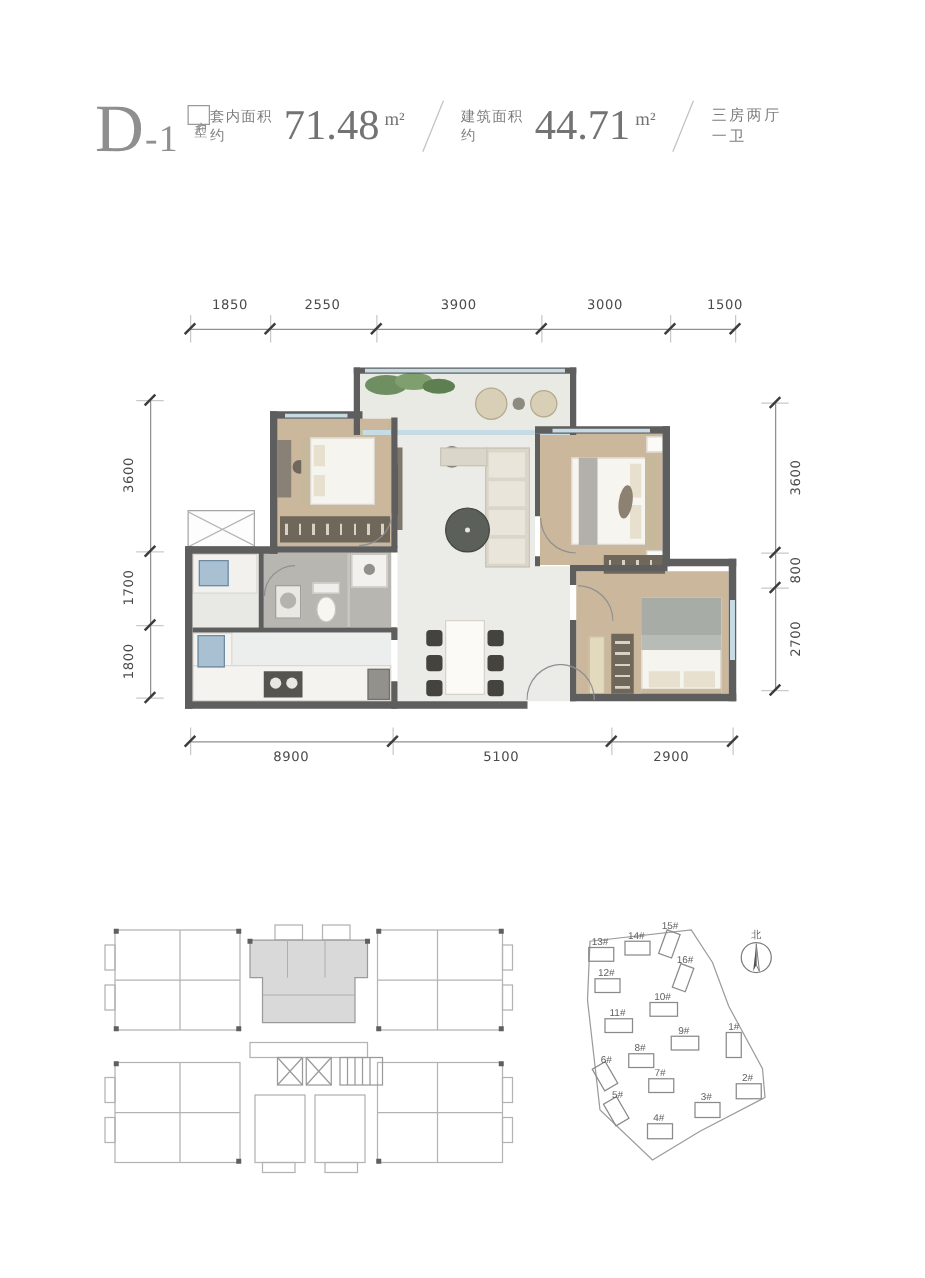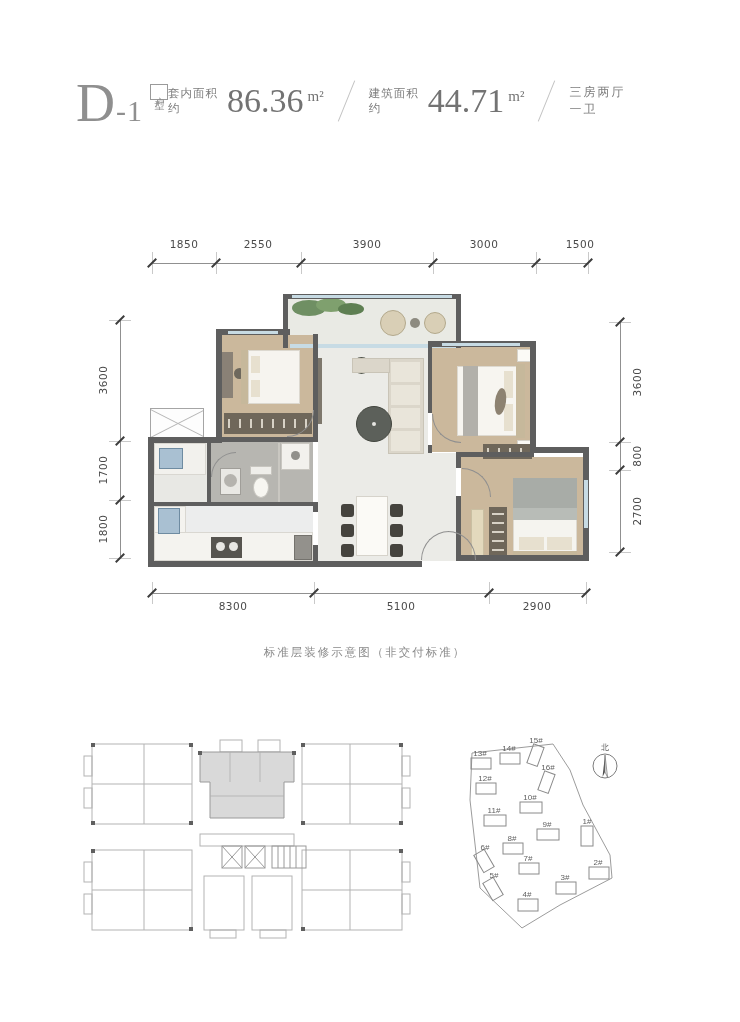--- a/index.html
+++ b/index.html
@@ -38,21 +38,21 @@
 </style>
 </head>
 <body>
 
 <div class="page">
 
   <div class="dcode">D-1</div>
   <div class="utag">户型</div>
   <div class="hrow">
     <span class="hlabel">套内面积约</span>
-    <span class="hvalue">86.36</span>
+    <span class="hvalue">71.48</span>
     <span class="hunit">m²</span>
     <span class="hslash"></span>
     <span class="hlabel">建筑面积约</span>
     <span class="hvalue">44.71</span>
     <span class="hunit">m²</span>
     <span class="hslash"></span>
     <span class="hdesc">三房两厅一卫</span>
   </div>
 
   <div class="dimline" style="left:152px;top:263px;width:436px;height:1px;"></div>
@@ -76,21 +76,21 @@
 
   <div class="dimline" style="left:152px;top:593px;width:434px;height:1px;"></div>
   <div class="guide" style="left:152px;top:582px;width:1px;height:22px;"></div>
   <div class="guide" style="left:314px;top:582px;width:1px;height:22px;"></div>
   <div class="guide" style="left:489px;top:582px;width:1px;height:22px;"></div>
   <div class="guide" style="left:586px;top:582px;width:1px;height:22px;"></div>
   <div class="tick" style="left:146px;top:592px;"></div>
   <div class="tick" style="left:308px;top:592px;"></div>
   <div class="tick" style="left:483px;top:592px;"></div>
   <div class="tick" style="left:580px;top:592px;"></div>
-  <div class="dimlbl" style="left:213px;top:600px;">8300</div>
+  <div class="dimlbl" style="left:213px;top:600px;">8900</div>
   <div class="dimlbl" style="left:381px;top:600px;">5100</div>
   <div class="dimlbl" style="left:517px;top:600px;">2900</div>
 
   <div class="dimline" style="left:120px;top:320px;width:1px;height:238px;"></div>
   <div class="guide" style="left:109px;top:320px;width:22px;height:1px;"></div>
   <div class="guide" style="left:109px;top:441px;width:22px;height:1px;"></div>
   <div class="guide" style="left:109px;top:500px;width:22px;height:1px;"></div>
   <div class="guide" style="left:109px;top:558px;width:22px;height:1px;"></div>
   <div class="tick" style="left:114px;top:319px;"></div>
   <div class="tick" style="left:114px;top:440px;"></div>
@@ -232,21 +232,20 @@
   <div class="wall" style="left:456px;top:452px;width:5px;height:16px;"></div>
   <div class="wall" style="left:456px;top:496px;width:5px;height:65px;"></div>
 
   <div class="door" style="left:287px;top:410px;width:26px;height:26px;border-width:0 1px 1px 0;border-radius:0 0 100% 0;"></div>
   <div class="door" style="left:211px;top:452px;width:24px;height:24px;border-width:1px 0 0 1px;border-radius:100% 0 0 0;"></div>
   <div class="door" style="left:432px;top:414px;width:28px;height:28px;border-width:0 0 1px 1px;border-radius:0 0 0 100%;"></div>
   <div class="door" style="left:462px;top:468px;width:28px;height:28px;border-width:1px 1px 0 0;border-radius:0 100% 0 0;"></div>
   <div class="door" style="left:421px;top:531px;width:27px;height:28px;border-width:1px 0 0 1px;border-radius:100% 0 0 0;"></div>
   <div class="door" style="left:448px;top:531px;width:27px;height:28px;border-width:1px 1px 0 0;border-radius:0 100% 0 0;"></div>
 
-  <div class="caption" style="left:215px;top:645px;width:300px;">标准层装修示意图（非交付标准）</div>
 
   <svg class="abs" style="left:82px;top:726px;" width="330" height="222" viewBox="0 0 330 222">
     <g fill="none" stroke="#b3b3b3" stroke-width="1">
 
       <rect x="10" y="18" width="100" height="80"></rect>
       <rect x="10" y="124" width="100" height="80"></rect>
       <rect x="2" y="30" width="8" height="20"></rect>
         <rect x="2" y="62" width="8" height="20"></rect>
       <rect x="2" y="136" width="8" height="20"></rect>
         <rect x="2" y="168" width="8" height="20"></rect>

